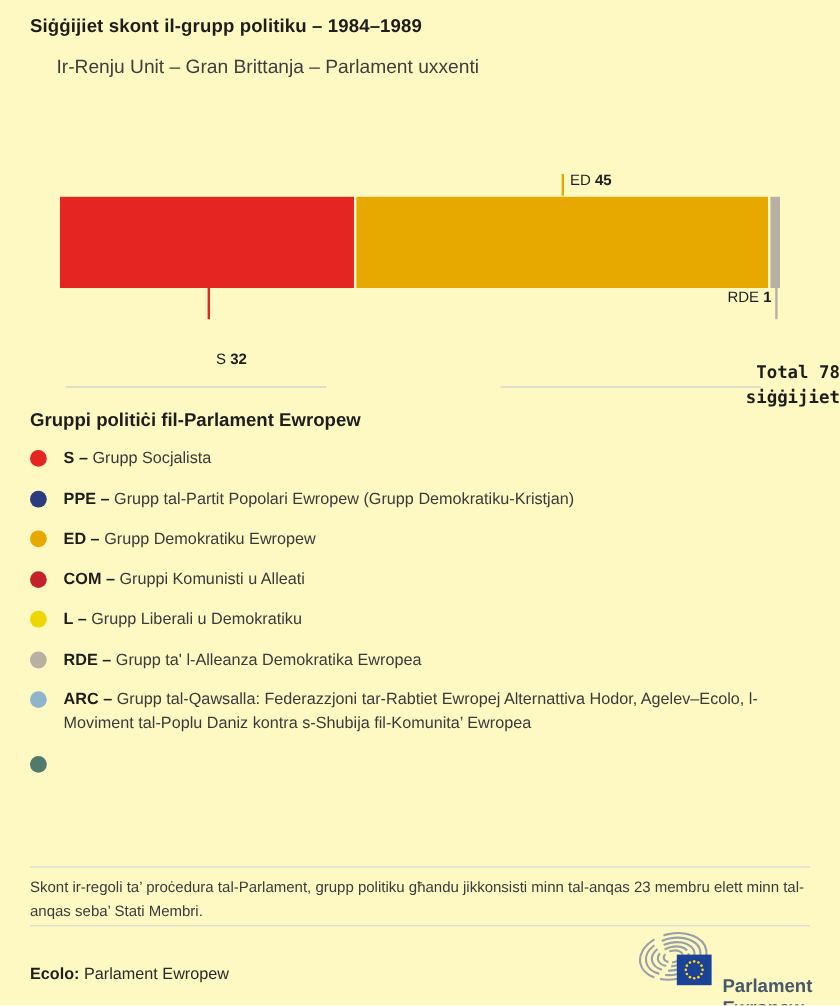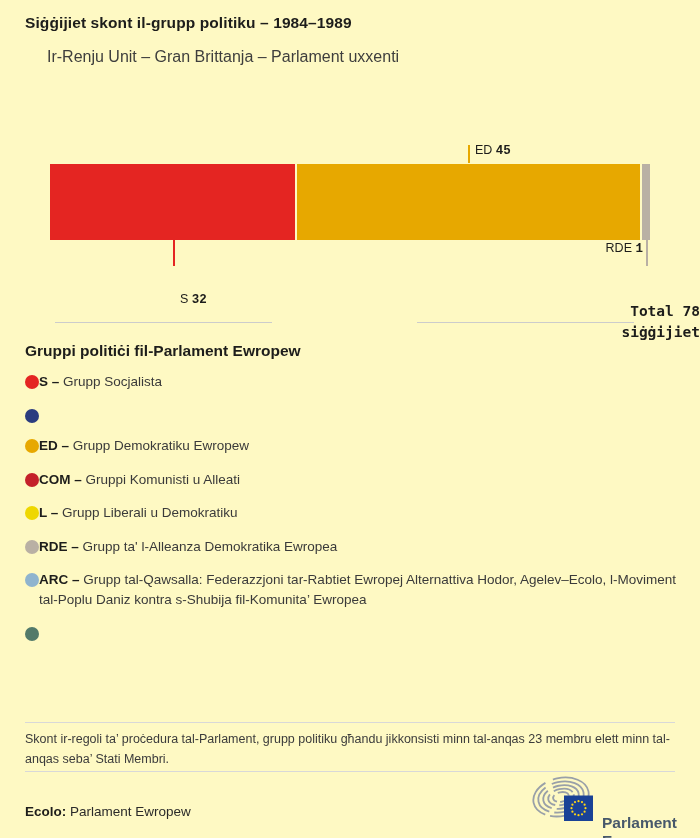--- a/index.html
+++ b/index.html
@@ -8,33 +8,33 @@
   .abs{position:absolute;}
   .title{left:25px;top:14px;font-size:15.5px;font-weight:700;letter-spacing:.1px;}
   .subtitle{left:25px;top:48px;font-size:16px;font-weight:400;color:#3e3e3d;margin-left:22px;}
   .bar{left:50px;top:164px;width:600px;height:76px;display:flex;gap:2px;}
   .seg{height:100%;}
   .tick{width:2px;}
   .tick-ed{left:468px;top:145px;height:18px;background:#e7a800;}
   .tick-s{left:173px;top:240px;height:26px;background:#e42522;}
   .tick-rde{left:646px;top:240px;height:26px;background:#b9b0a4;}
   .anno{font-size:12.5px;color:#1d1d1b;white-space:nowrap;}
-  .anno b{font-weight:700;font-family:Liberation Mono, monospace;}
+  .anno b{font-weight:700;}
   .anno-ed{left:475px;top:143px;}
   .anno-s{left:180px;top:250px;margin-top:42px;}
   .anno-rde{right:57px;top:241px;}
   .total{left:0;right:0;top:301px;text-align:right;
          font-family:"DejaVu Sans Mono",monospace;font-weight:700;
          font-size:14.5px;line-height:21px;color:#1d1d1b;}
   .hline{height:1px;background:#cccccc;}
   .hl-left{left:55px;top:322px;width:217px;}
   .hl-right{left:417px;top:322px;width:217px;}
   .legend-heading{left:25px;top:342px;font-size:15.5px;font-weight:700;}
   .legend{left:25px;top:372px;width:652px;display:flex;flex-direction:column;gap:13.5px;}
-  .lrow{display:flex;align-items:flex-start;gap:0;}
+  .lrow{display:flex;align-items:flex-start;gap:14px;}
   .dot{width:14px;height:14px;border-radius:50%;flex-shrink:0;margin-top:3px;}
   .ltext{font-size:13.5px;line-height:20px;color:#3a3a3a;}
   .ltext b{color:#1d1d1b;font-weight:700;}
   .rule1{left:25px;top:722px;width:650px;background:#d8d8d8;}
   .rule2{left:25px;top:771px;width:650px;background:#d8d8d8;}
   .note{left:25px;top:729px;width:652px;font-size:12.5px;line-height:20px;color:#3b3b3b;}
   .source{left:25px;top:804px;font-size:13.5px;color:#2a2a29;}
   .source b{font-weight:700;color:#1d1d1b;}
   .logo-icon{left:531px;top:776px;width:70px;height:48px;}
   .logo-text{left:602px;top:782px;font-size:15.5px;font-weight:700;color:#47586b;line-height:18px;margin-top:32px;}
@@ -70,20 +70,21 @@
   </div>
 
   <div class="abs legend-heading">Gruppi politiċi fil-Parlament Ewropew</div>
   <div class="abs legend">
     <div class="lrow">
       <span class="dot" style="background: rgb(228, 37, 34);"></span>
       <span class="ltext"><b>S –</b> <span>Grupp Socjalista</span></span>
     </div>
     <div class="lrow">
       <span class="dot" style="background: rgb(43, 60, 127);"></span>
+      <span class="ltext"><b>PPE –</b> <span>Grupp tal-Partit Popolari Ewropew (Grupp Demokratiku-Kristjan)</span></span>
     </div>
     <div class="lrow">
       <span class="dot" style="background: rgb(231, 168, 0);"></span>
       <span class="ltext"><b>ED –</b> <span>Grupp Demokratiku Ewropew</span></span>
     </div>
     <div class="lrow">
       <span class="dot" style="background: rgb(196, 33, 42);"></span>
       <span class="ltext"><b>COM –</b> <span>Gruppi Komunisti u Alleati</span></span>
     </div>
     <div class="lrow">

